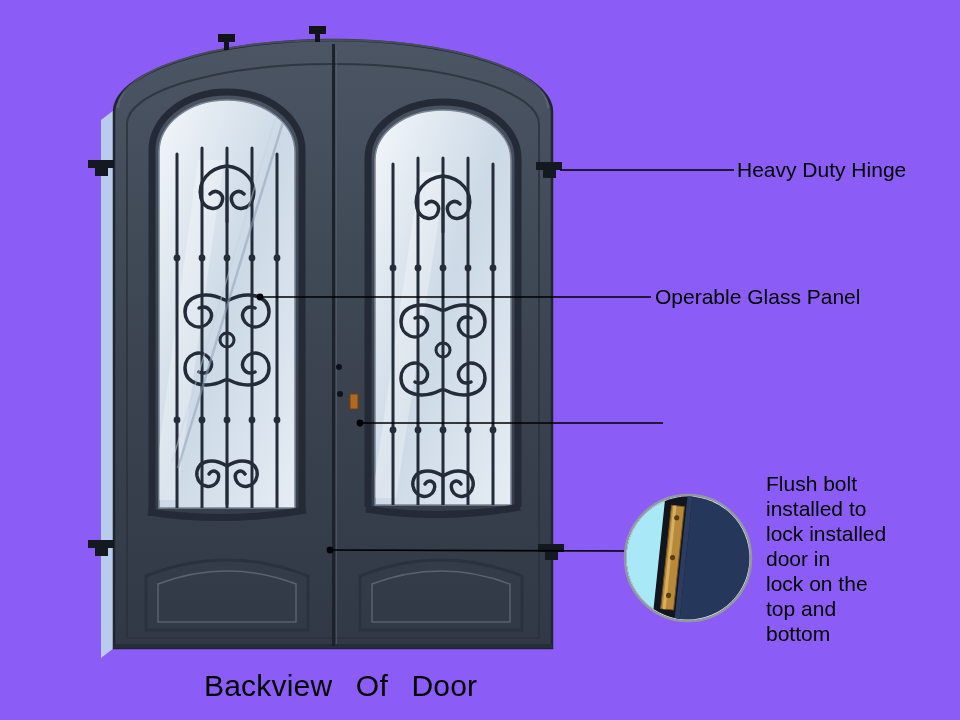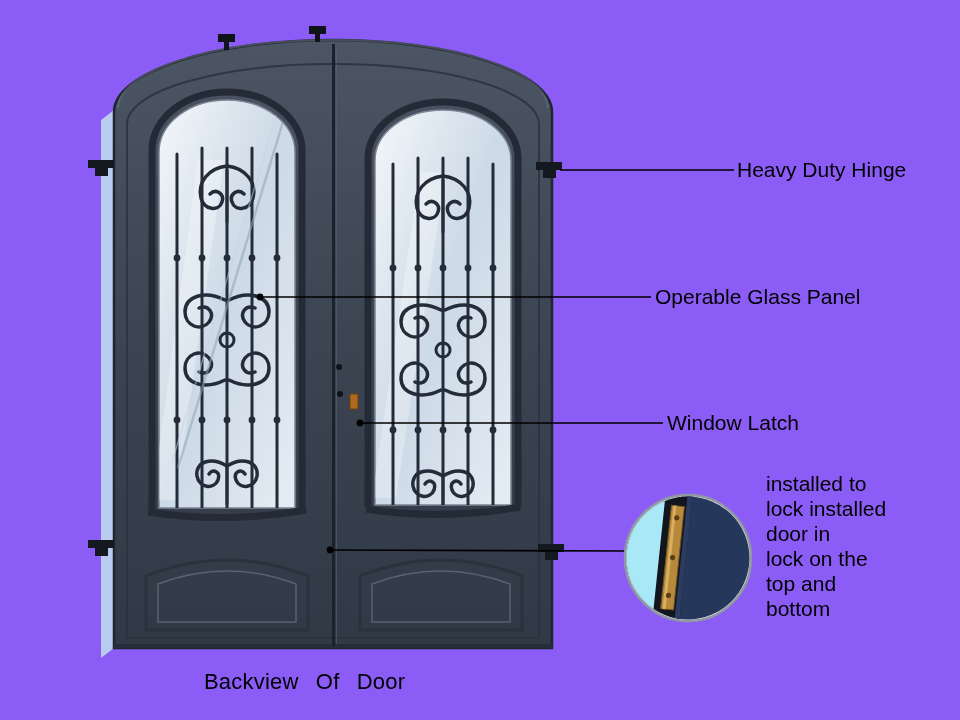--- a/index.html
+++ b/index.html
@@ -3,21 +3,21 @@
 <meta charset="utf-8">
 <style>
   html,body{margin:0;padding:0;background:#ffffff;}
   .canvas{
     position:relative;width:960px;height:720px;background:#8b5cf6;overflow:hidden;
     font-family:"Liberation Sans",sans-serif;color:#000;
   }
   .art{position:absolute;left:0;top:0;width:960px;height:720px;}
   .label{position:absolute;font-size:21px;line-height:1.15;white-space:nowrap;color:#000;}
   .flush-line{font-size:21px;line-height:25px;white-space:nowrap;}
-  .caption{position:absolute;font-size:22px;word-spacing:0.5em;letter-spacing:0.2px;color:#000;}
+  .caption{position:absolute;font-size:30px;word-spacing:0.5em;letter-spacing:0.2px;color:#000;}
 </style>
 </head>
 <body>
 
 <div class="canvas">
 
   <svg class="art" viewBox="0 0 960 720" xmlns="http://www.w3.org/2000/svg">
     <defs>
       <linearGradient id="doorGrad" x1="0" y1="0" x2="0" y2="1">
         <stop offset="0" stop-color="#4b5564"></stop>
@@ -152,23 +152,23 @@
           <circle cx="672.5" cy="518" r="2.6" fill="#574012"></circle>
           <circle cx="672.5" cy="558" r="2.6" fill="#574012"></circle>
           <circle cx="672.5" cy="596" r="2.6" fill="#574012"></circle>
         </g>
       </g>
     </g>
   </svg>
 
   <div class="label" style="left:737px;top:158px;">Heavy Duty Hinge</div>
   <div class="label" style="left:655px;top:285px;">Operable Glass Panel</div>
-  <div class="label" style="left:667px;top:411px;">Window Latch</div>
 
   <div class="label" style="left:766px;top:471px;">
+    <div class="flush-line">Flush bolt</div>
     <div class="flush-line">installed to</div>
     <div class="flush-line">lock installed</div>
     <div class="flush-line">door in</div>
     <div class="flush-line">lock on the</div>
     <div class="flush-line">top and</div>
     <div class="flush-line">bottom</div>
   </div>
 
   <div class="caption" style="left:204px;top:669px;">Backview Of Door</div>
 </div>

